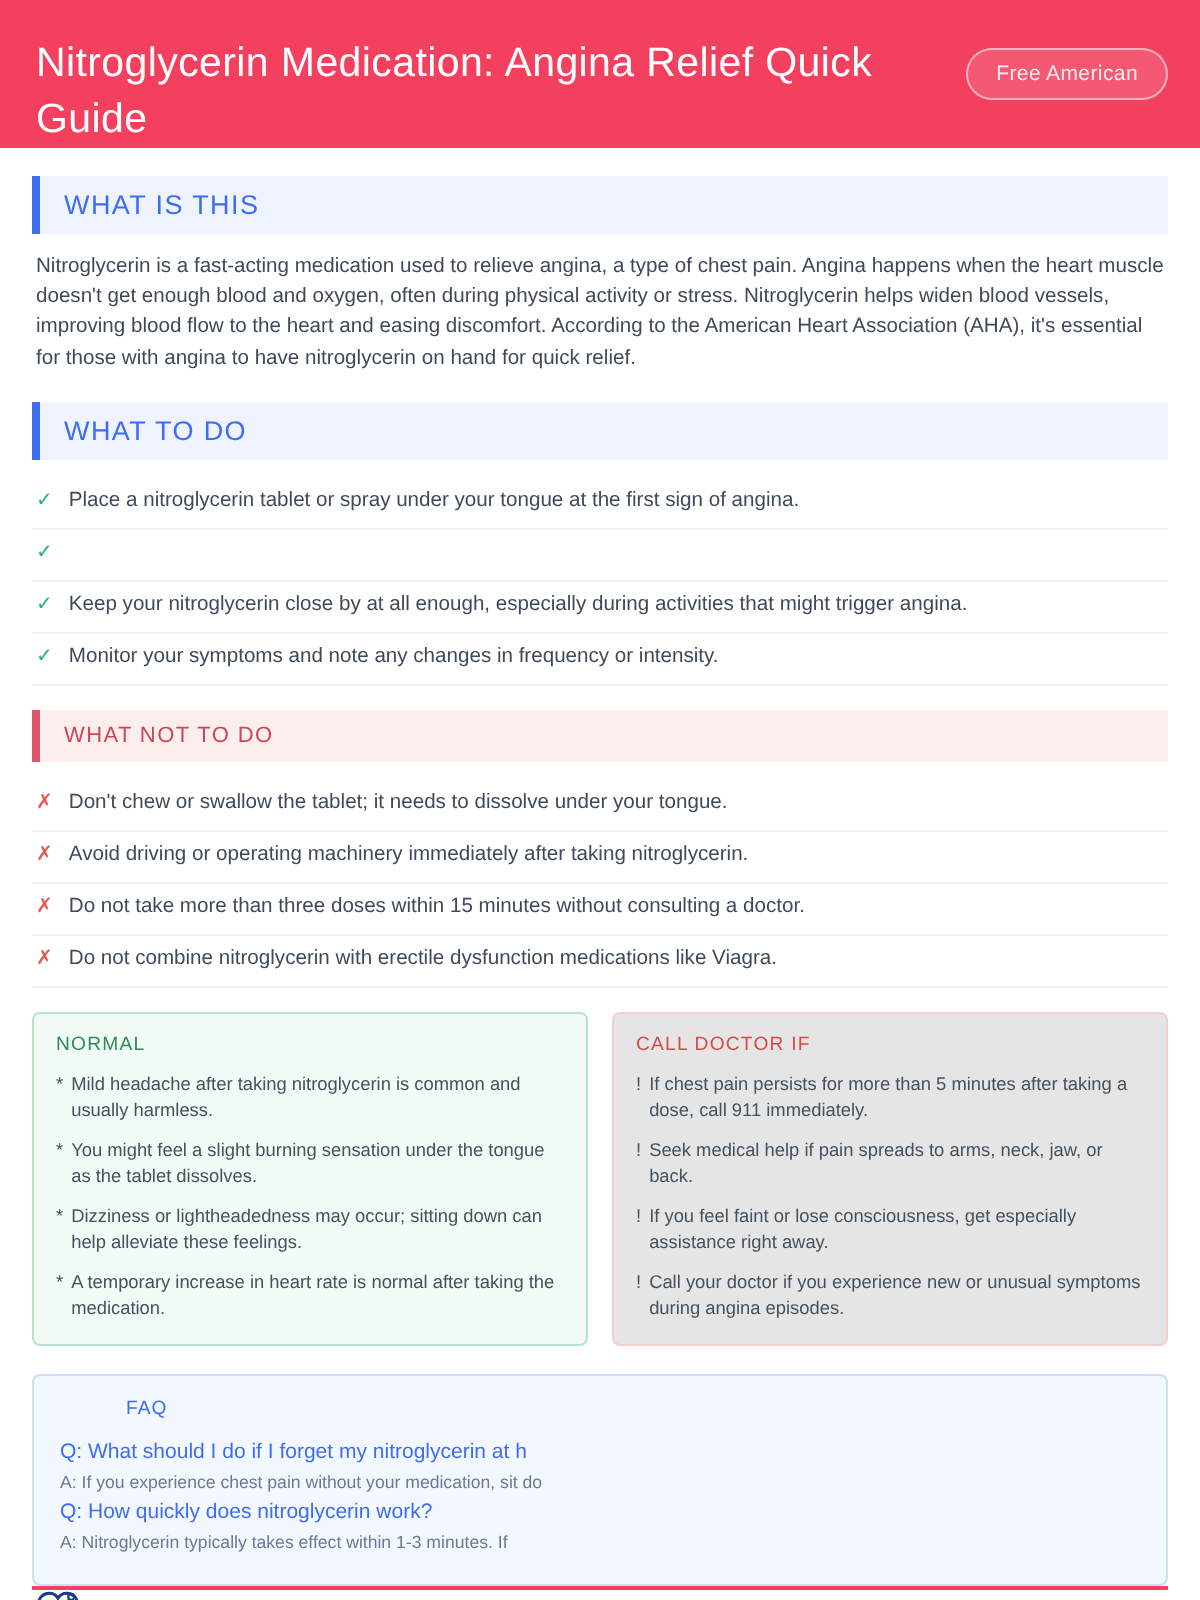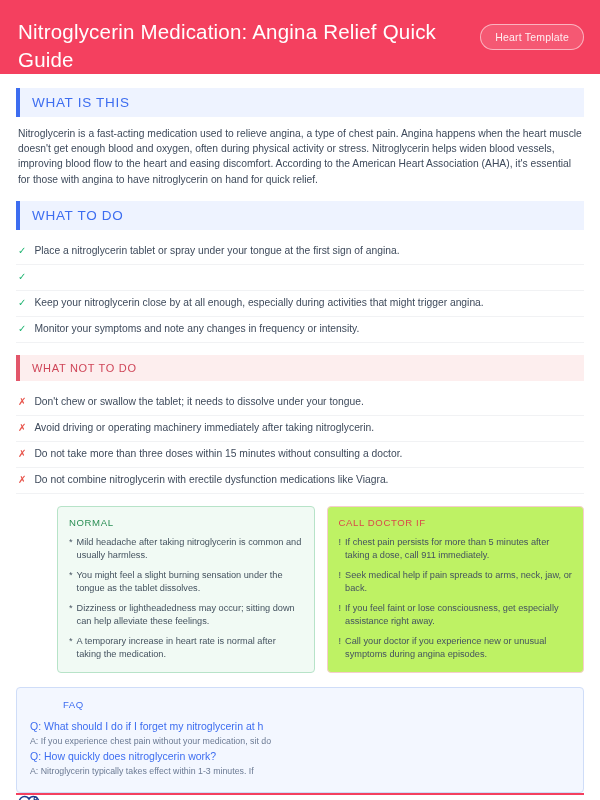--- a/index.html
+++ b/index.html
@@ -80,35 +80,35 @@
     border-bottom: 1px solid #f1f2f4;
     font-size: 10.3px;
     line-height: 14px;
     color: #3e4a5b;
   }
   .li .mk { flex: 0 0 auto; font-size: 10px; line-height: 14px; }
   .li.ok .mk { color: #22b573; }
   .li.no .mk { color: #e8564d; }
 
   
-  .cols { display: flex; gap: 12px; margin-bottom: 14px; margin-left: 41px; }
+  .cols { display: flex; gap: 12px; margin-bottom: 14px; }
   .box { flex: 1; border-radius: 4px; padding: 10px 11px 11px 11px; }
   .box h4 { font-size: 9.6px; font-weight: 400; letter-spacing: .6px; margin-bottom: 8px; }
   .box .bl {
     font-size: 9.2px; line-height: 13px;
     margin-bottom: 7px; display: flex; gap: 4px;
   }
   .box .bl:last-child { margin-bottom: 0; }
   .box .bl .m { flex: 0 0 auto; }
 
   .box-normal { background: #f1faf4; border: 1px solid #b7e3c8; }
   .box-normal h4 { color: #2b8f55; }
   .box-normal .bl { color: #44525f; }
 
-  .box-call { background: #bef264; border: 1px solid #f6cdcd; }
+  .box-call { background: #e5e5e5; border: 1px solid #f6cdcd; }
   .box-call h4 { color: #d94a4a; }
   .box-call .bl { color: #44525f; }
 
   
   .faq {
     background: #f3f7ff;
     border: 1px solid #cfddf8;
     border-radius: 4px;
     padding: 11px 13px 13px 13px;
   }
@@ -125,21 +125,21 @@
   }
   .logo { display: flex; align-items: center; gap: 3px; }
 </style>
 </head>
 <body>
 
 <div class="page">
 
   <div class="header">
     <div class="header-title">Nitroglycerin Medication: Angina Relief Quick Guide</div>
-    <div class="badge">Heart Template</div>
+    <div class="badge">Free American</div>
   </div>
 
   <div class="content">
 
     <div class="sec-head sec-blue">
       <div class="bar"></div>
       <div class="hl">
         <span>WHAT IS THIS</span>
       </div>
     </div>

